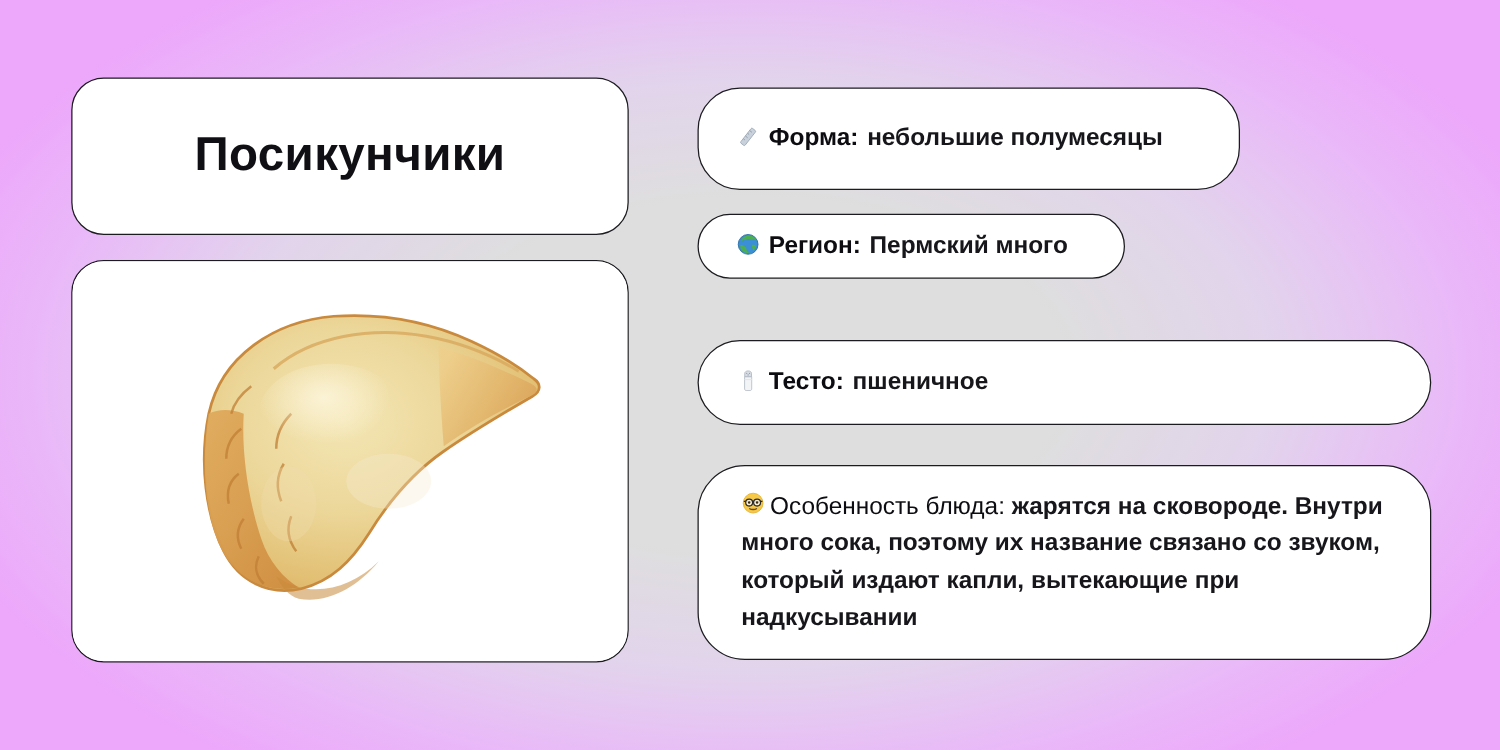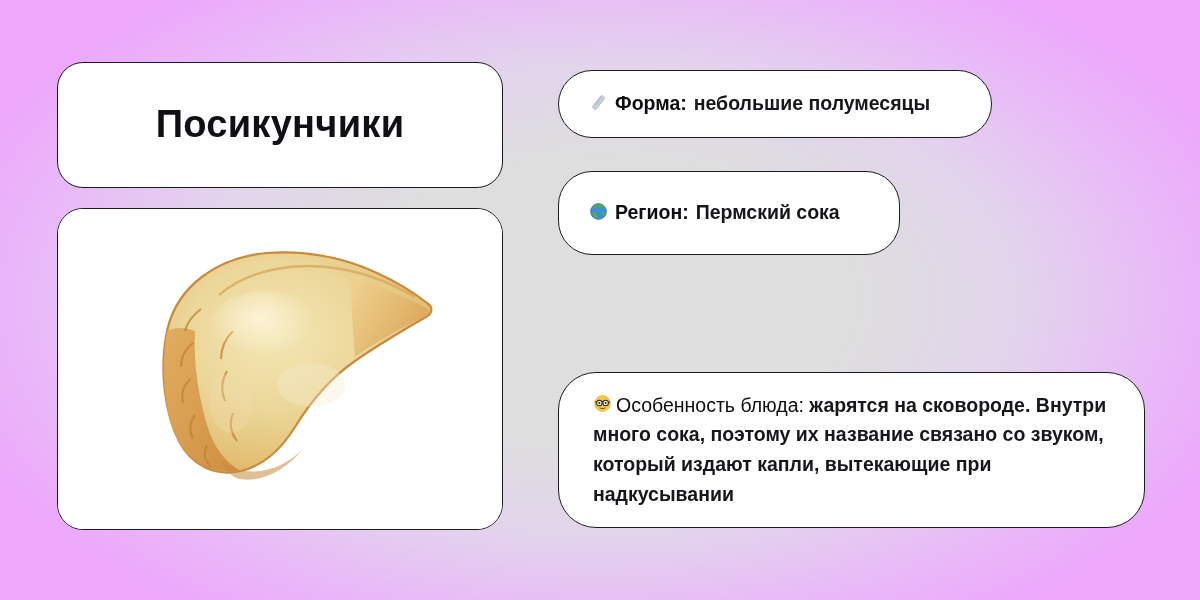--- a/index.html
+++ b/index.html
@@ -90,28 +90,28 @@
   
   .info-card {
     display: flex;
     align-items: center;
     padding: 0 30px;
   }
   .info-card.pill-1 {
     left: 558px;
     top: 70px;
     width: 434px;
-    height: 68px;
+    height: 82px;
     border-radius: 34px;
   }
   .info-card.pill-2 {
     left: 558px;
     top: 171px;
     width: 342px;
-    height: 84px;
+    height: 52px;
     border-radius: 34px;
   }
   .info-card.pill-3 {
     left: 558px;
     top: 272px;
     width: 587px;
     height: 68px;
     border-radius: 34px;
   }
   .info-card.pill-4 {
@@ -263,24 +263,43 @@
           <circle cx="12" cy="12" r="10" fill="#3a8fd6" stroke="#2b6ca6" stroke-width="0.9"></circle>
           <path d="M5 9 C7 7 9 8 11 7 C13 6 15 8 17 7 C18.5 6.4 19.6 7.6 20.6 8.6
                    C19.8 6.2 17.6 4 15 3.2 C12 2.4 8 3.4 6 6 Z" fill="#4caf50"></path>
           <path d="M4 13 C6 12 7.5 13.5 9 14.5 C10.5 15.6 10 17.6 11 19
                    C12 20.4 14 20.6 15.6 19.6 C13 21.4 9 21 6.4 18.6 C4.6 17 3.9 15 4 13 Z" fill="#4caf50"></path>
           <path d="M16 12.5 C17.4 12 19 12.6 20.2 13.6 C19.8 15.6 18.8 17.2 17.4 18.4
                    C16.6 16.6 15.4 14.6 16 12.5 Z" fill="#4caf50"></path>
         </svg>
       </span>
       <span class="info-key">Регион:</span>
-      <span class="info-val">Пермский сока</span>
-    </div>
-  </div>
-
+      <span class="info-val">Пермский много</span>
+    </div>
+  </div>
+
+  <div class="card info-card pill-3">
+    <div class="info-line">
+      <span class="info-emoji glyph" aria-hidden="true">
+        <svg width="19" height="19" viewBox="0 0 24 24">
+          <path d="M8.4 8 L15.6 8 L15.6 20.4 C15.6 21.3 14.9 22 14 22 L10 22
+                   C9.1 22 8.4 21.3 8.4 20.4 Z" fill="#f2f4f6" stroke="#b9c0c8" stroke-width="0.9"></path>
+          <path d="M8.6 4.6 C8.6 3.2 10 2.2 12 2.2 C14 2.2 15.4 3.2 15.4 4.6 L15.4 8 L8.6 8 Z" fill="#d9dee4" stroke="#b0b8c1" stroke-width="0.9"></path>
+          <g fill="#8d97a3">
+            <circle cx="10.6" cy="4.6" r="0.62"></circle>
+            <circle cx="13.4" cy="4.6" r="0.62"></circle>
+            <circle cx="12" cy="6.2" r="0.62"></circle>
+          </g>
+          <rect x="8.4" y="10.4" width="7.2" height="1.1" fill="#e2e6ea"></rect>
+        </svg>
+      </span>
+      <span class="info-key">Тесто:</span>
+      <span class="info-val">пшеничное</span>
+    </div>
+  </div>
 
   <div class="card info-card pill-4">
     <div class="para">
       <span class="info-emoji glyph" aria-hidden="true">
         <svg width="19" height="19" viewBox="0 0 24 24">
           <circle cx="12" cy="12" r="10" fill="#f7c948" stroke="#e0ac2b" stroke-width="0.8"></circle>
           <path d="M2.6 10.2 L21.4 10.2" stroke="#2b2b2b" stroke-width="1.3"></path>
           <circle cx="8" cy="11.4" r="3.5" fill="#fffdf2" fill-opacity="0.85" stroke="#2b2b2b" stroke-width="1.3"></circle>
           <circle cx="16" cy="11.4" r="3.5" fill="#fffdf2" fill-opacity="0.85" stroke="#2b2b2b" stroke-width="1.3"></circle>
           <circle cx="8" cy="11.4" r="1.25" fill="#3a2a12"></circle>

